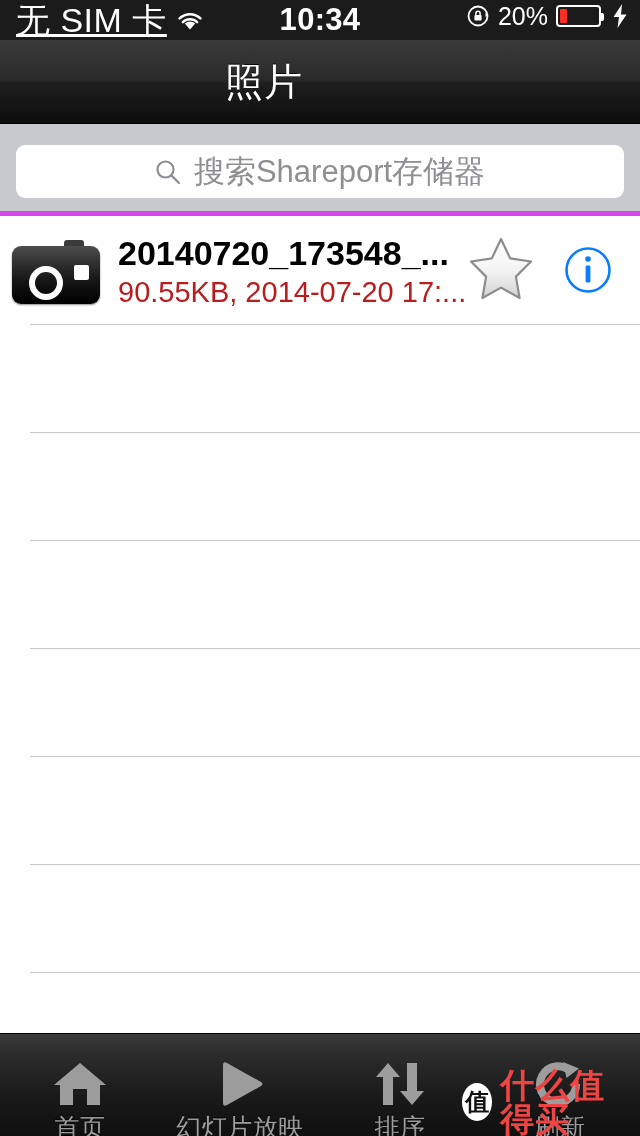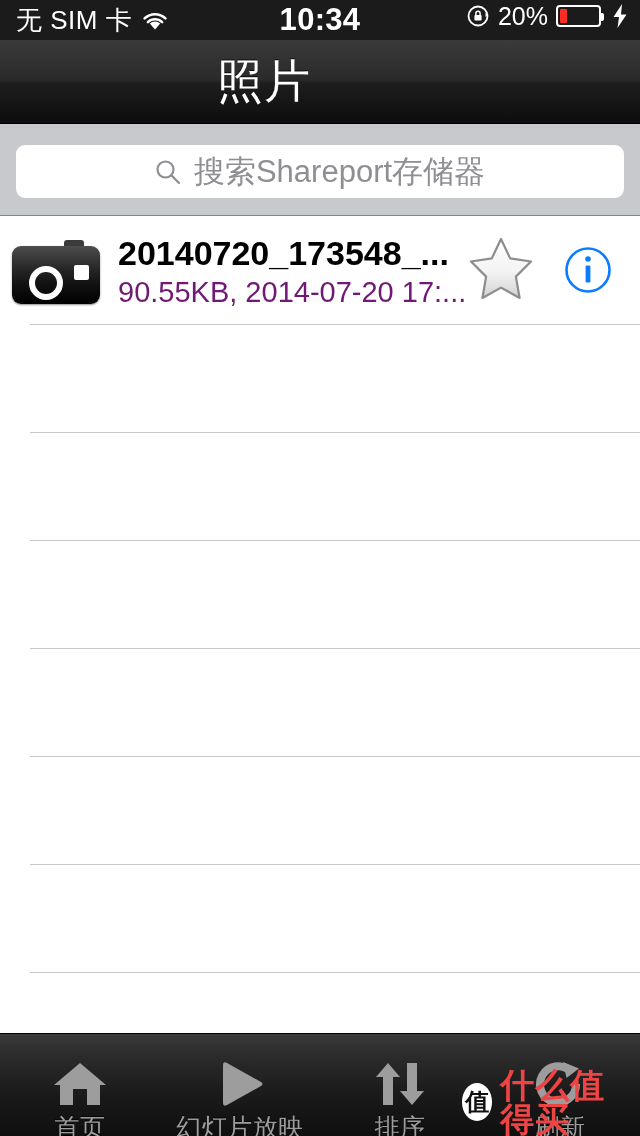--- a/index.html
+++ b/index.html
@@ -13,21 +13,21 @@
   }
   .screen{position:relative;width:640px;height:1136px;overflow:hidden;}
 
   
   .statusbar{
     position:absolute;top:0;left:0;width:640px;height:40px;
     background:#1b1b1b;
     color:#ffffff;
   }
   .sb-left{position:absolute;left:16px;top:0;height:40px;display:flex;align-items:center;gap:9px;}
-  .sb-carrier{font-size:26px;letter-spacing:0.5px;line-height:1;}
+  .sb-carrier{font-size:34px;letter-spacing:0.5px;line-height:1;text-decoration:underline;}
   .wifi{position:relative;width:28px;height:22px;margin-top:1px;}
   .wifi svg{display:block;}
   .sb-center{position:absolute;left:0;top:0;width:640px;height:40px;display:flex;align-items:center;justify-content:center;}
   .sb-time{font-size:31px;font-weight:bold;letter-spacing:0.3px;}
   .sb-right{position:absolute;right:12px;top:0;height:32px;display:flex;align-items:center;gap:8px;}
   .rotlock{width:24px;height:24px;}
   .sb-batt-pct{font-size:25px;}
   .battery{position:relative;width:45px;height:22px;box-sizing:border-box;
     border:2px solid #ffffff;border-radius:4px;}
   .battery .fill{position:absolute;left:2px;top:2px;bottom:2px;background:#fb2d25;border-radius:1px;}
@@ -37,35 +37,35 @@
   
   .navbar{
     position:absolute;top:40px;left:0;width:640px;height:84px;
     background:linear-gradient(to bottom,#3a3a3a 0%,#2a2a2a 48%,#1e1e1e 52%,#0d0d0d 100%);
     border-bottom:1px solid #000000;
     box-sizing:border-box;
   }
   .nav-title{
     position:absolute;left:0;top:0;width:528px;height:84px;
     display:flex;align-items:center;justify-content:center;
-    color:#ffffff;font-size:46px;letter-spacing:1px;
+    color:#ffffff;font-size:38px;letter-spacing:1px;
     text-shadow:0 -1px 0 rgba(0,0,0,0.8);
     border-radius:22px;
   }
   .nav-edit{
     position:absolute;right:24px;top:0;height:84px;display:flex;align-items:center;
     color:#ffffff;font-size:32px;letter-spacing:1px;
     text-shadow:0 -1px 0 rgba(0,0,0,0.8);
   }
 
   
   .searchwrap{
     position:absolute;top:124px;left:0;width:640px;height:92px;
     background:#c8c9cd;
-    border-bottom:1px solid #d946ef;
+    border-bottom:5px solid #d946ef;
     box-sizing:border-box;
   }
   .searchfield{
     position:absolute;left:16px;top:21px;width:608px;height:53px;
     background:#ffffff;border-radius:9px;
     display:flex;align-items:center;justify-content:center;
     box-sizing:border-box;
   }
   .search-inner{display:flex;align-items:center;gap:13px;}
   .search-icon{width:26px;height:26px;display:block;}
@@ -81,21 +81,21 @@
     position:absolute;left:0;top:8px;width:88px;height:58px;
     background:linear-gradient(to bottom,#4d4d4d 0%,#2b2b2b 35%,#141414 62%,#000000 100%);
     border-radius:9px;
     box-shadow:0 1px 2px rgba(0,0,0,0.45);
   }
   .cam-top{position:absolute;left:52px;top:2px;width:20px;height:9px;background:#3b3b3b;border-radius:3px 3px 0 0;}
   .cam-lens{position:absolute;left:17px;top:20px;width:34px;height:34px;border:6px solid #ffffff;border-radius:50%;box-sizing:border-box;}
   .cam-flash{position:absolute;right:11px;top:19px;width:15px;height:15px;background:#ffffff;border-radius:2px;}
   .rowtext{flex:1 1 auto;min-width:0;margin-left:18px;display:flex;flex-direction:column;justify-content:center;gap:4px;}
   .row-title{font-size:34px;font-weight:bold;color:#000000;white-space:nowrap;overflow:hidden;line-height:1.12;}
-  .row-sub{font-size:29px;color:#701a75;white-space:nowrap;overflow:hidden;line-height:1.12;}
+  .row-sub{font-size:29px;color:#b91c1c;white-space:nowrap;overflow:hidden;line-height:1.12;}
   .star{position:absolute;left:468px;top:236px;width:66px;height:64px;}
   .infobtn{position:absolute;left:564px;top:246px;width:48px;height:48px;}
 
   
   .toolbar{
     position:absolute;left:0;bottom:0;width:640px;height:103px;
     background:linear-gradient(to bottom,#3b3b3b 0%,#2b2b2b 22%,#1a1a1a 60%,#0f0f0f 100%);
     border-top:1px solid #000000;
     display:flex;box-sizing:border-box;
   }

